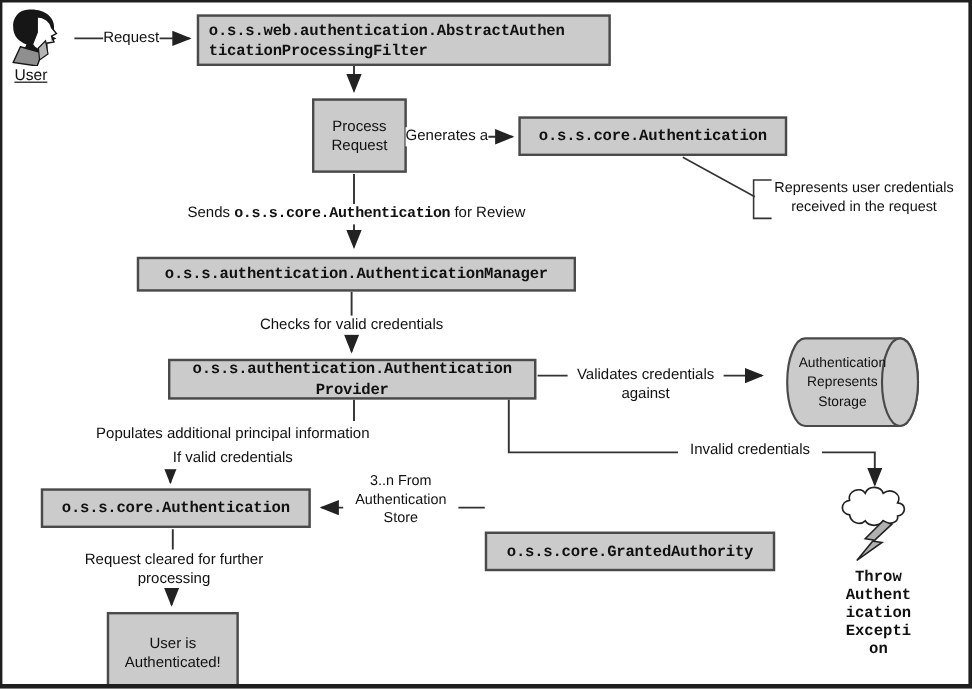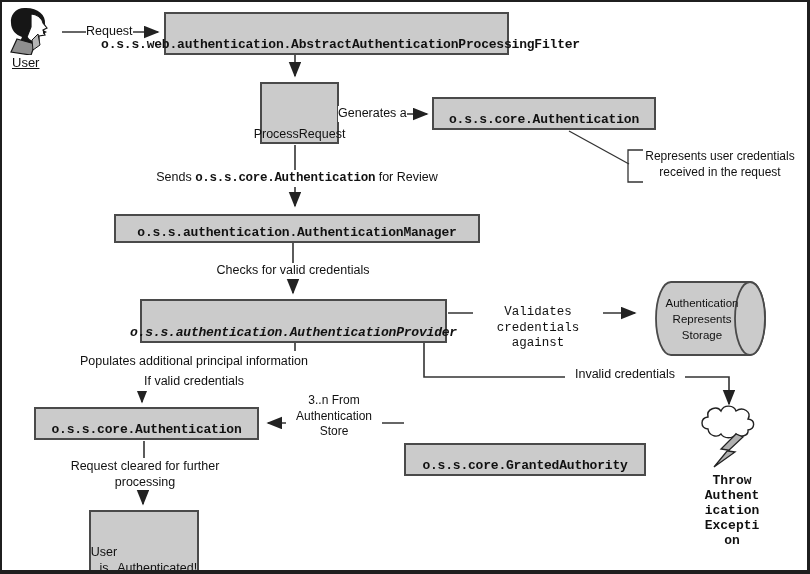--- a/index.html
+++ b/index.html
@@ -10,22 +10,22 @@
   #canvas{
     position:relative;width:810px;height:574px;box-sizing:border-box;
     background:var(--background);
     border-style:solid;border-color:var(--frame);border-width:2px 3px 4px 2px;
     font-family:"Liberation Sans",sans-serif;color:var(--text);overflow:hidden;
   }
   #wires{position:absolute;left:0;top:0;width:810px;height:574px;z-index:1;}
   .node{
     position:absolute;z-index:2;background:var(--box-fill);
     border:2px solid var(--box-border);box-sizing:border-box;
-    display:flex;flex-direction:row;justify-content:center;
-    text-align:center;line-height:16px;align-items:flex-end;
+    display:flex;flex-direction:column;justify-content:center;
+    text-align:center;line-height:16px;
   }
   .mono{font-family:"Liberation Mono","DejaVu Sans Mono",monospace;font-weight:700;font-size:13px;letter-spacing:-0.2px;line-height:17px;}
   .node.alignleft{text-align:left;padding-left:8px;}
   .lbl{
     position:absolute;z-index:3;background:var(--background);
     font-size:12.5px;line-height:15.5px;text-align:center;white-space:nowrap;
   }
   .lbl .code{font-family:"Liberation Mono","DejaVu Sans Mono",monospace;font-weight:700;font-size:12.5px;letter-spacing:-0.3px;}
   .lbl.multi{white-space:normal;}
   .annot{position:absolute;z-index:3;font-size:12px;line-height:16px;text-align:center;}
@@ -93,21 +93,21 @@
   <div class="lbl" style="left:10px;top:53px;font-size:13px;text-decoration:underline;">User</div>
   <div class="lbl" style="left:84px;top:22px;">Request</div>
   <div class="lbl" style="left:336px;top:104px;">Generates a</div>
 
   <div class="lbl" style="left:135px;top:168px;width:320px;">
     <span>Sends </span><span class="code">o.s.s.core.Authentication</span><span> for Review</span>
   </div>
 
   <div class="lbl" style="left:198px;top:261px;width:186px;">Checks for valid credentials</div>
 
-  <div class="lbl multi" style="left:471px;top:303px;width:130px;font-family:Liberation Mono, monospace;">
+  <div class="lbl multi" style="left:471px;top:303px;width:130px;">
     <div>Validates credentials</div>
     <div>against</div>
   </div>
 
   <div class="lbl" style="left:563px;top:365px;width:120px;">Invalid credentials</div>
 
   <div class="lbl multi" style="left:64px;top:349px;width:256px;line-height:20px;">
     <div>Populates additional principal information</div>
     <div>If valid credentials</div>
   </div>
@@ -147,21 +147,21 @@
   </div>
 
   <div class="node mono" style="left:430px;top:95px;width:224px;height:33px;">
     <div>o.s.s.core.Authentication</div>
   </div>
 
   <div class="node mono" style="left:112px;top:212px;width:366px;height:29px;">
     <div>o.s.s.authentication.AuthenticationManager</div>
   </div>
 
-  <div class="node mono" style="left:138px;top:297px;width:307px;height:44px;font-style:italic;">
+  <div class="node mono" style="left:138px;top:297px;width:307px;height:34px;">
     <div>o.s.s.authentication.Authentication</div>
     <div>Provider</div>
   </div>
 
   <div class="lbl multi" style="left:655px;top:293px;width:90px;background:transparent;font-size:11.5px;line-height:16px;z-index:3;">
     <div>Authentication</div>
     <div>Represents</div>
     <div>Storage</div>
   </div>
 

